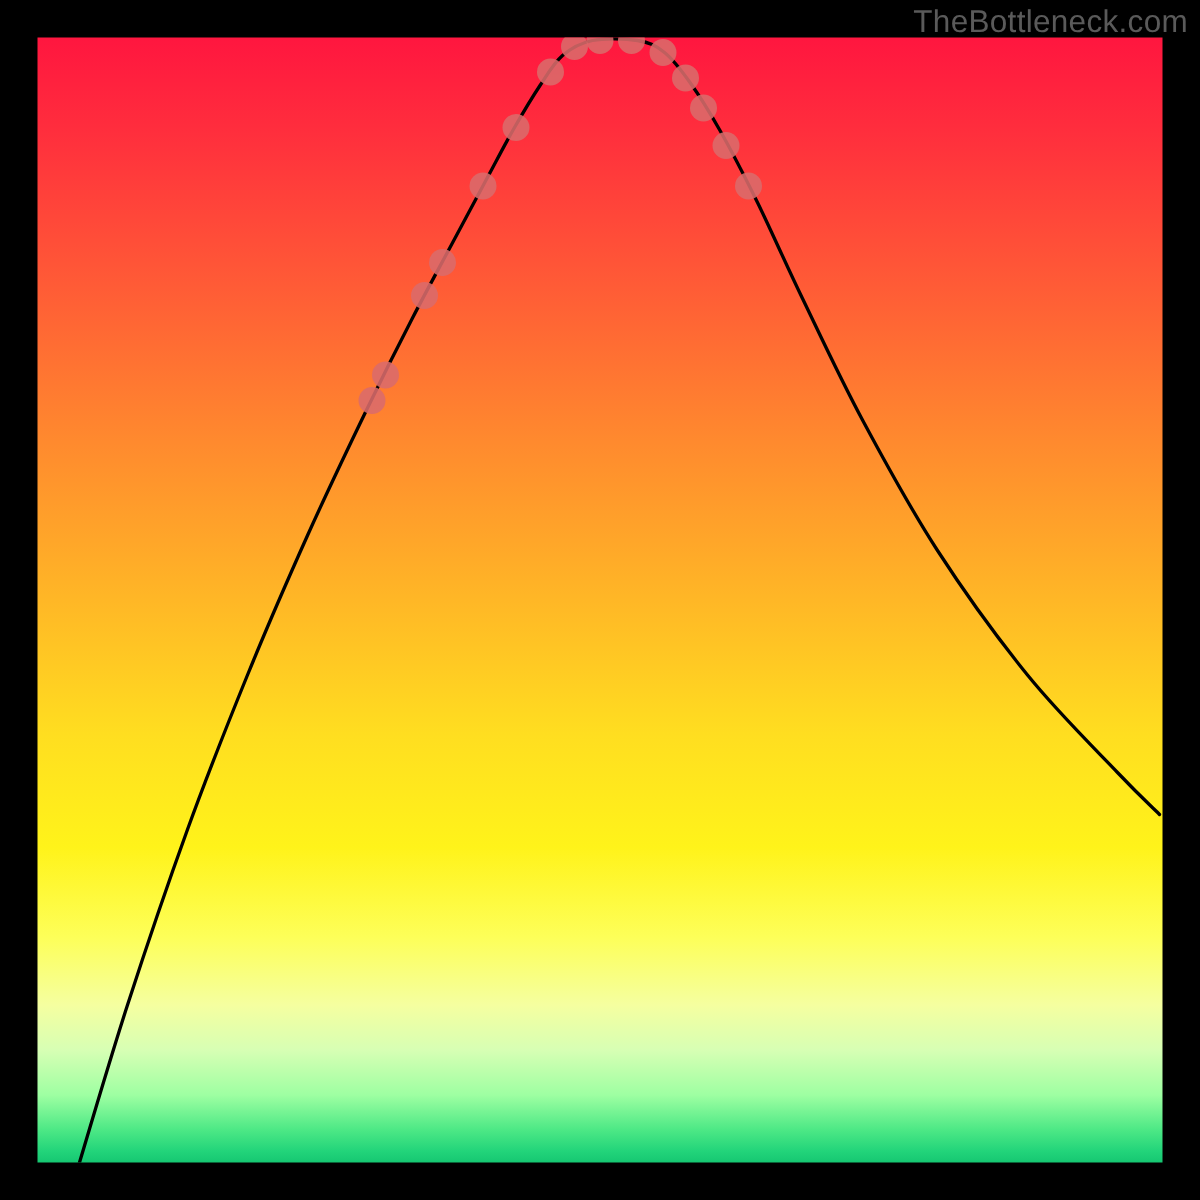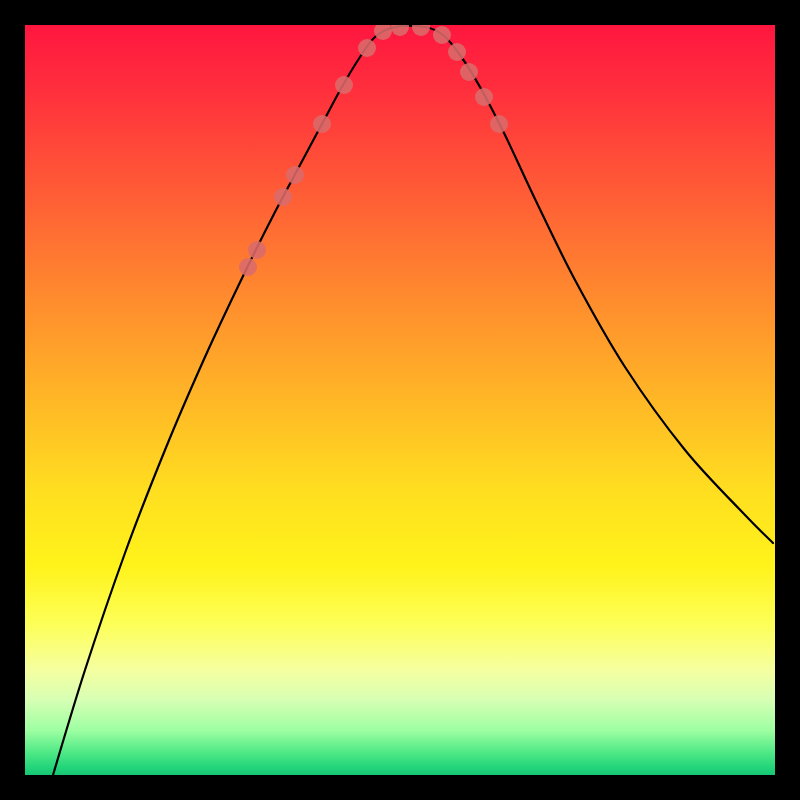--- a/index.html
+++ b/index.html
@@ -59,20 +59,21 @@
     top: 0;
     left: 0;
     width: 750px;
     height: 750px;
   }
 </style>
 </head>
 <body>
 
 <div class="frame">
+  <div class="watermark">TheBottleneck.com</div>
 
   <div class="plot-area">
     <svg class="overlay" viewBox="0 0 750 750" preserveAspectRatio="none">
       <path id="curve-path" fill="none" stroke="#000" stroke-width="2.2" stroke-linecap="round" d="M 28 750 C 33.3 732.5, 48.0 682.0, 60 645 C 72.0 608.0, 86.7 564.7, 100 528 C 113.3 491.3, 126.7 457.7, 140 425 C 153.3 392.3, 166.7 361.7, 180 332 C 193.3 302.3, 208.3 271.2, 220 247 C 231.7 222.8, 240.8 204.8, 250 187 C 259.2 169.2, 267.0 155.0, 275 140 C 283.0 125.0, 290.8 110.3, 298 97 C 305.2 83.7, 311.8 70.8, 318 60 C 324.2 49.2, 329.7 40.0, 335 32 C 340.3 24.0, 344.2 17.0, 350 12 C 355.8 7.0, 361.7 3.7, 370 2 C 378.3 0.3, 392.0 0.7, 400 2 C 408.0 3.3, 412.2 5.3, 418 10 C 423.8 14.7, 428.8 21.3, 435 30 C 441.2 38.7, 447.5 48.7, 455 62 C 462.5 75.3, 470.8 91.3, 480 110 C 489.2 128.7, 498.3 149.8, 510 174 C 521.7 198.2, 535.0 227.0, 550 255 C 565.0 283.0, 581.7 313.7, 600 342 C 618.3 370.3, 640.0 400.3, 660 425 C 680.0 449.7, 705.3 474.5, 720 490 C 734.7 505.5, 743.3 513.3, 748 518"></path>
       <g id="marker-group">
           <circle cx="223" cy="242" r="9" fill="#db6b6b" fill-opacity="0.88"></circle>
           <circle cx="232" cy="225" r="9" fill="#db6b6b" fill-opacity="0.88"></circle>
           <circle cx="258" cy="172" r="9" fill="#db6b6b" fill-opacity="0.88"></circle>
           <circle cx="270" cy="150" r="9" fill="#db6b6b" fill-opacity="0.88"></circle>
           <circle cx="297" cy="99" r="9" fill="#db6b6b" fill-opacity="0.88"></circle>

